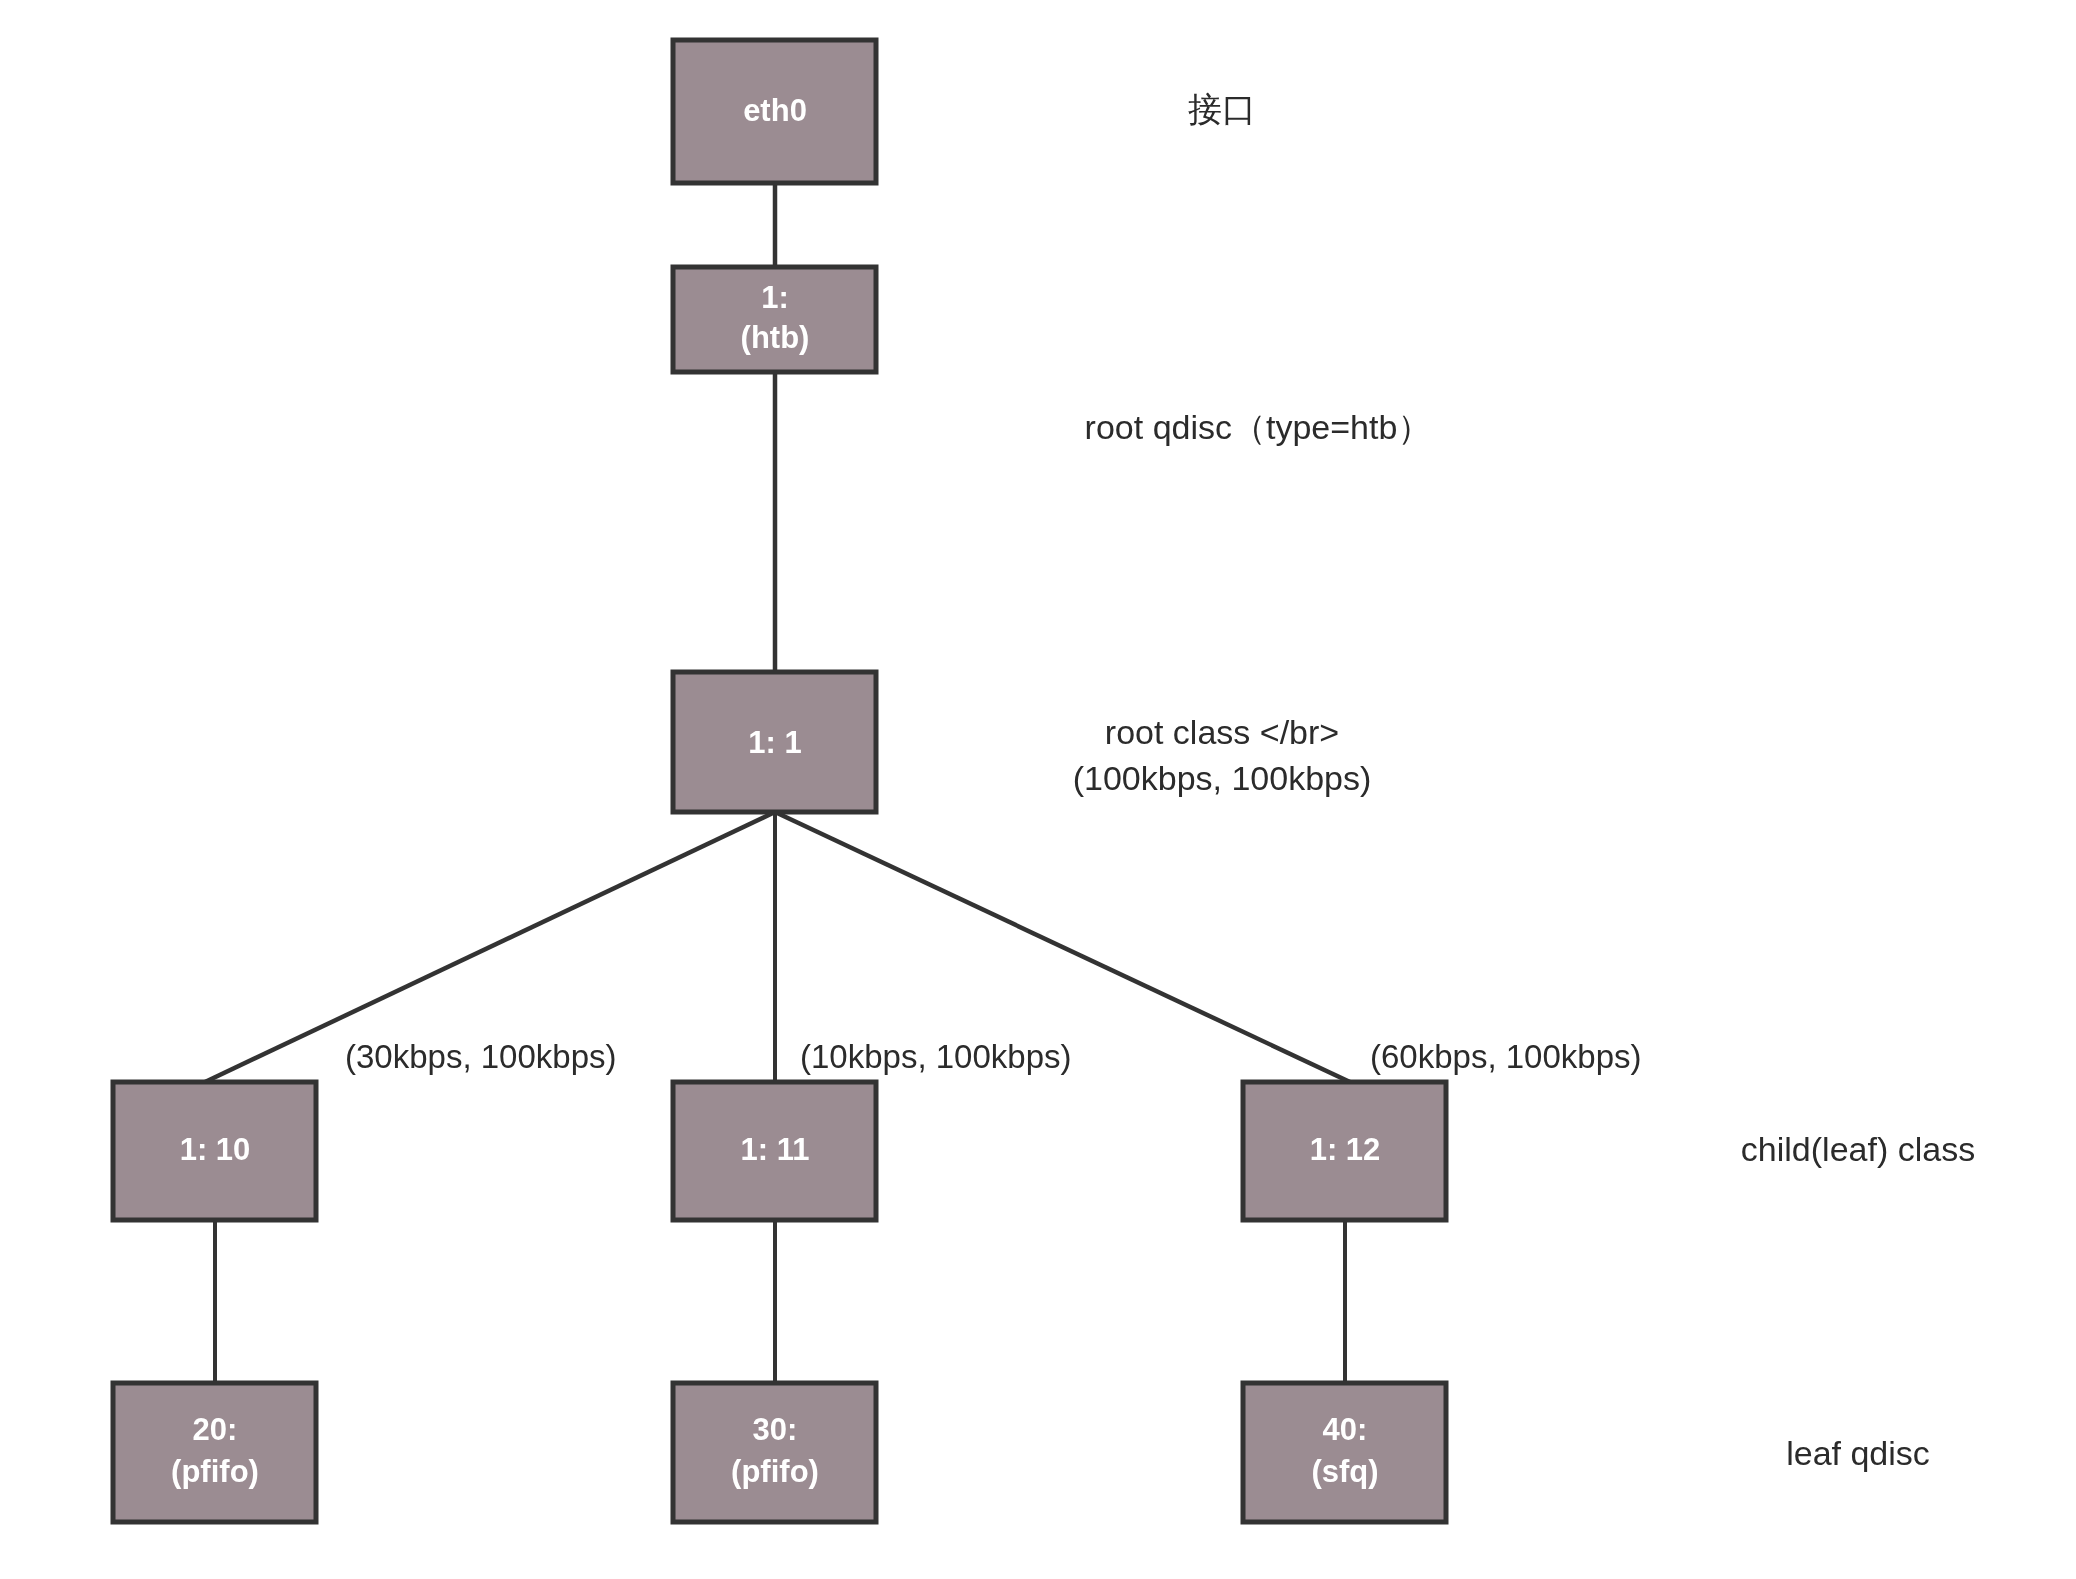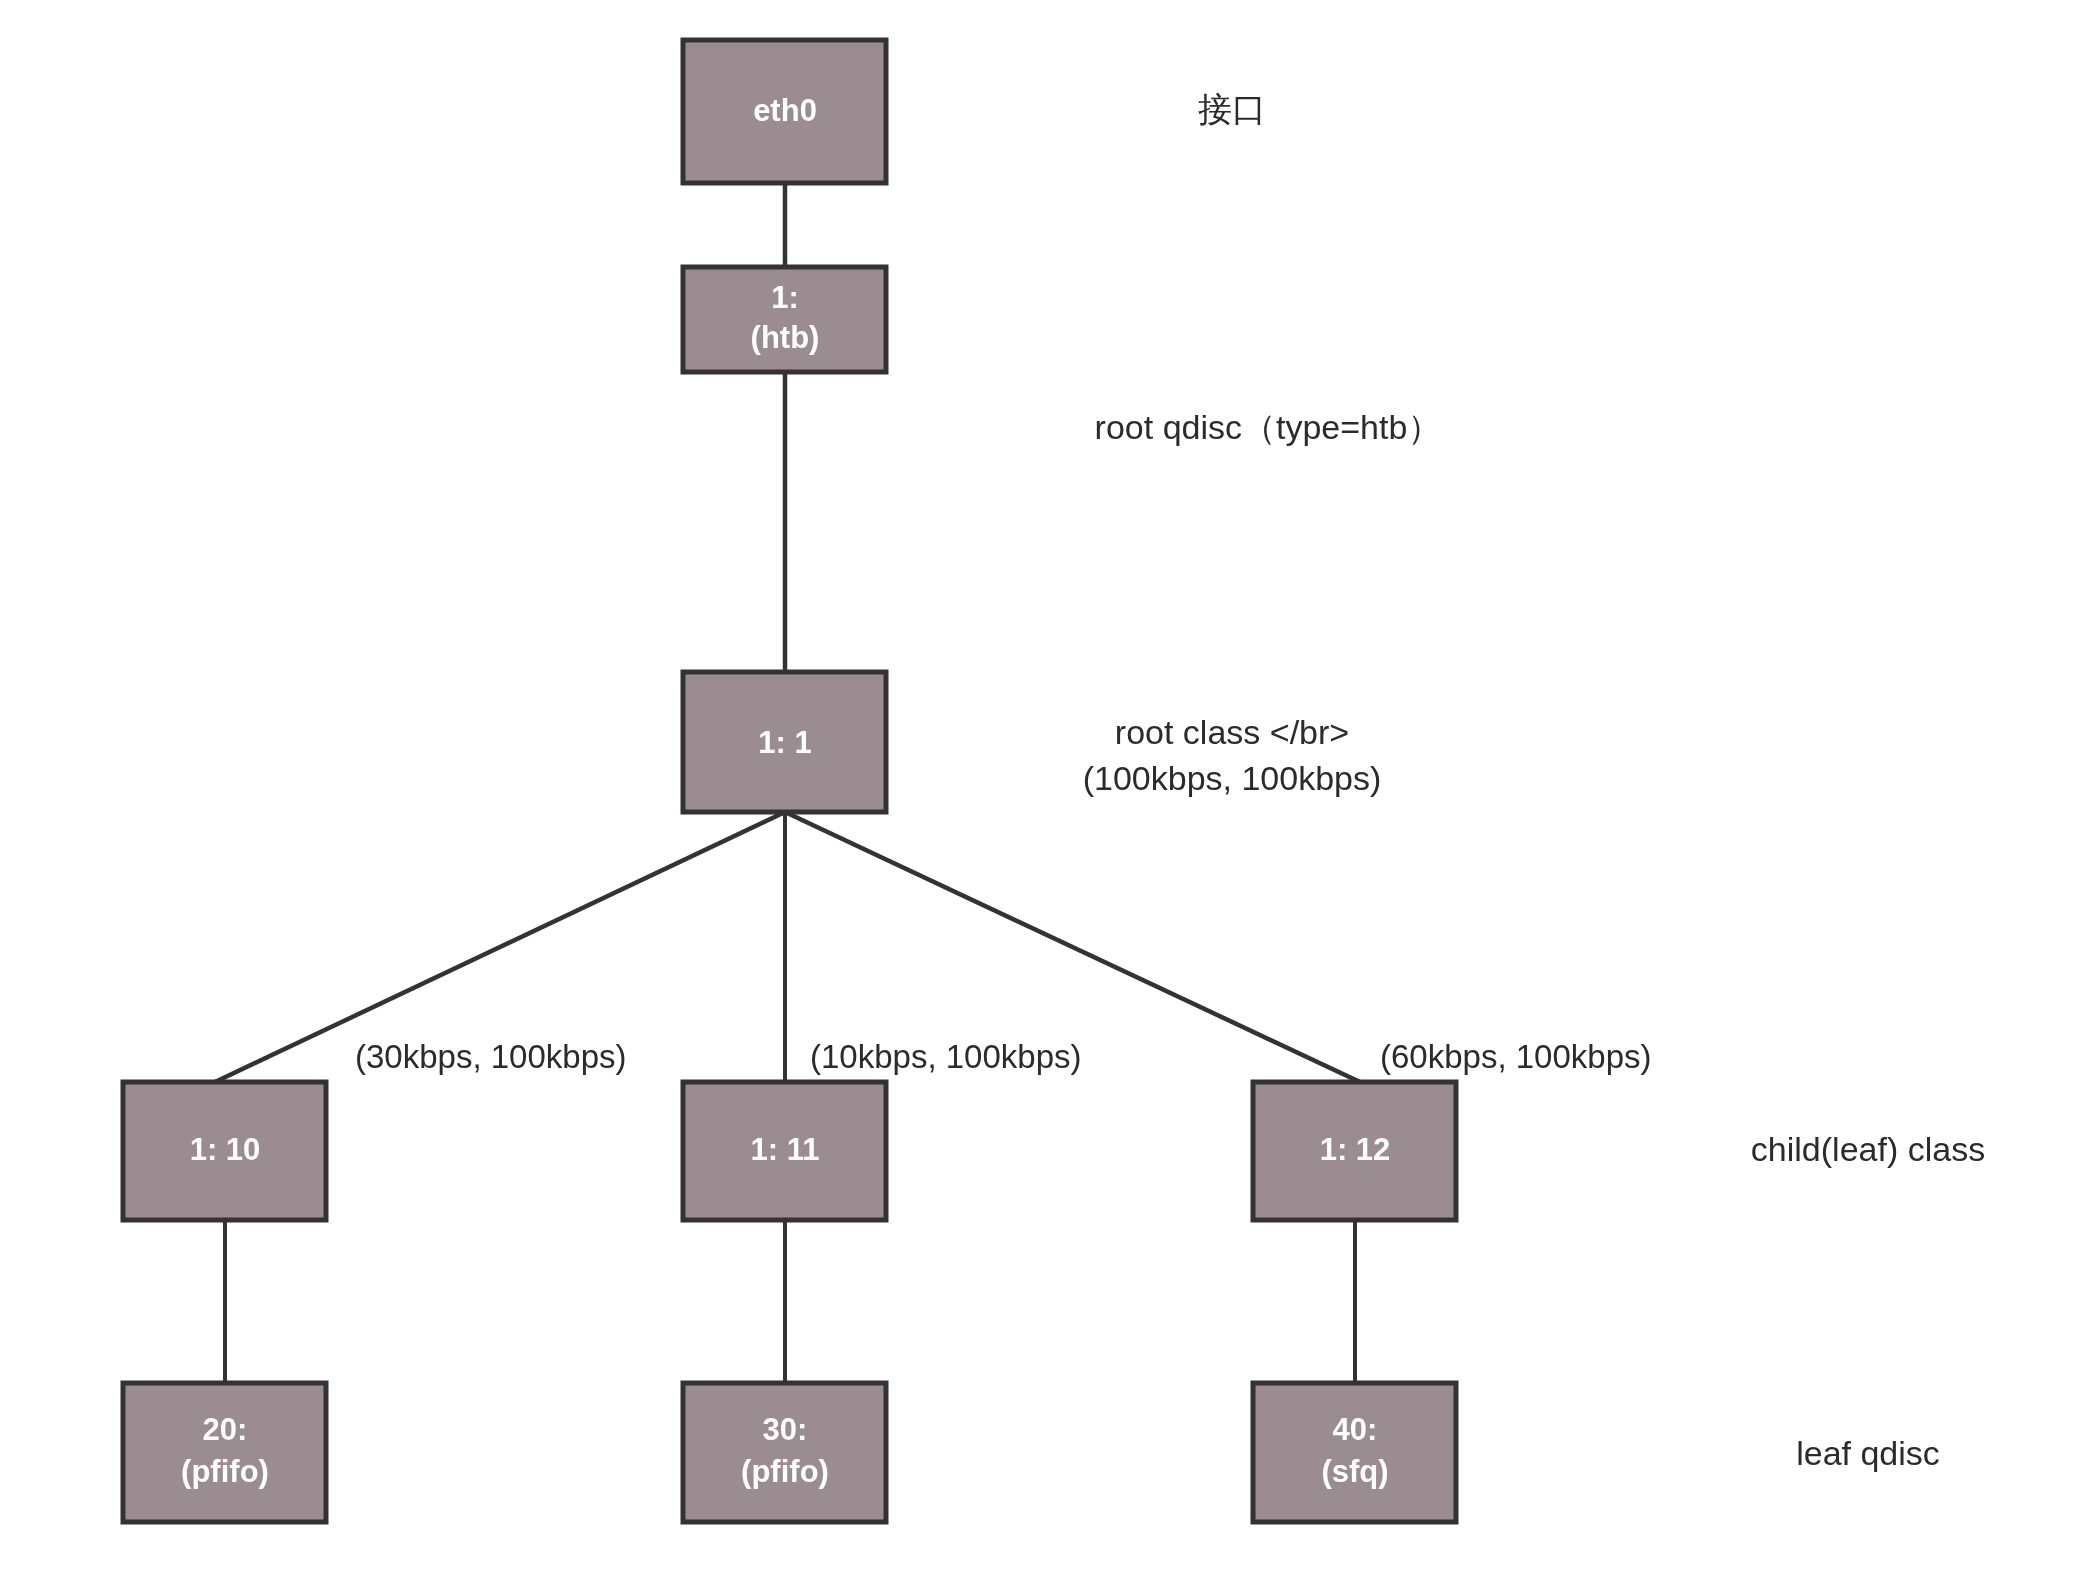--- a/index.html
+++ b/index.html
@@ -13,21 +13,20 @@
     font-family: "Liberation Sans", sans-serif;
     position: relative;
     overflow: hidden;
   }
   #diagram-root {
     position: absolute;
     left: 0;
     top: 0;
     width: 1699px;
     height: 1579px;
-    padding-left: 10px;
   }
   svg.diagram {
     display: block;
     width: 2076px;
     height: 1579px;
   }
   .node-rect {
     fill: #9b8c92;
     stroke: #333333;
     stroke-width: 5;

